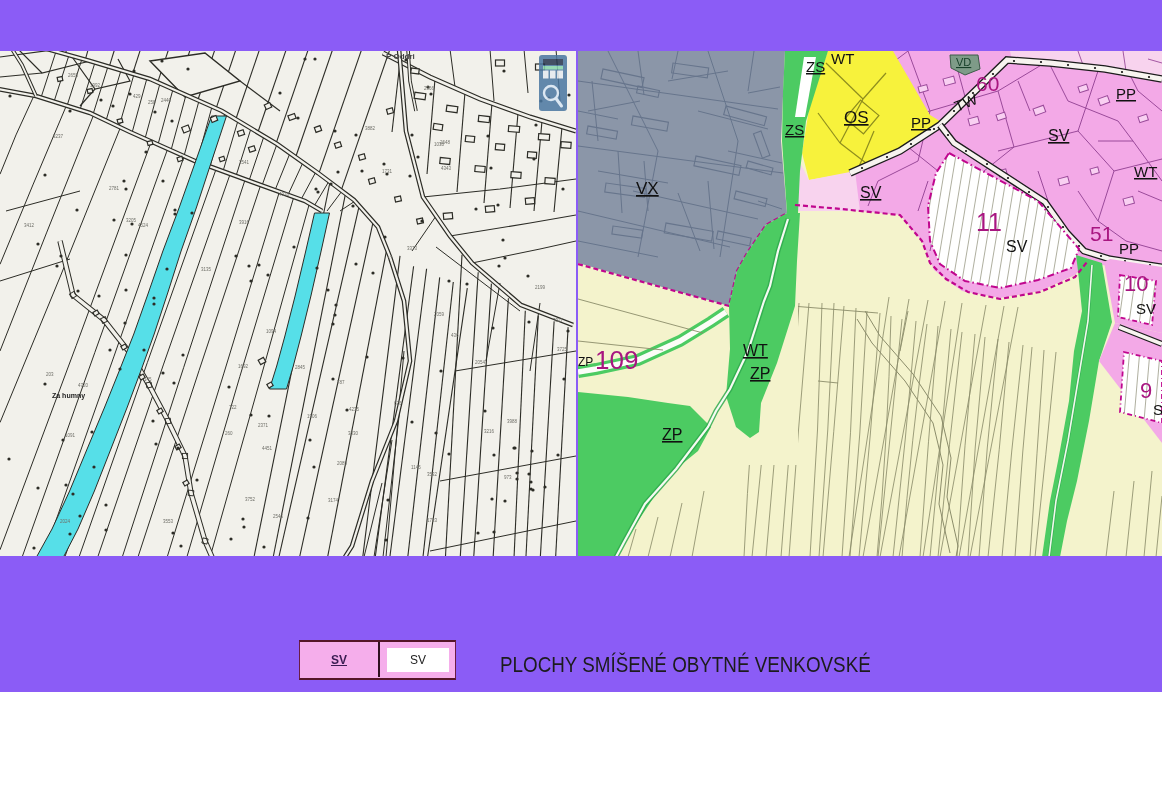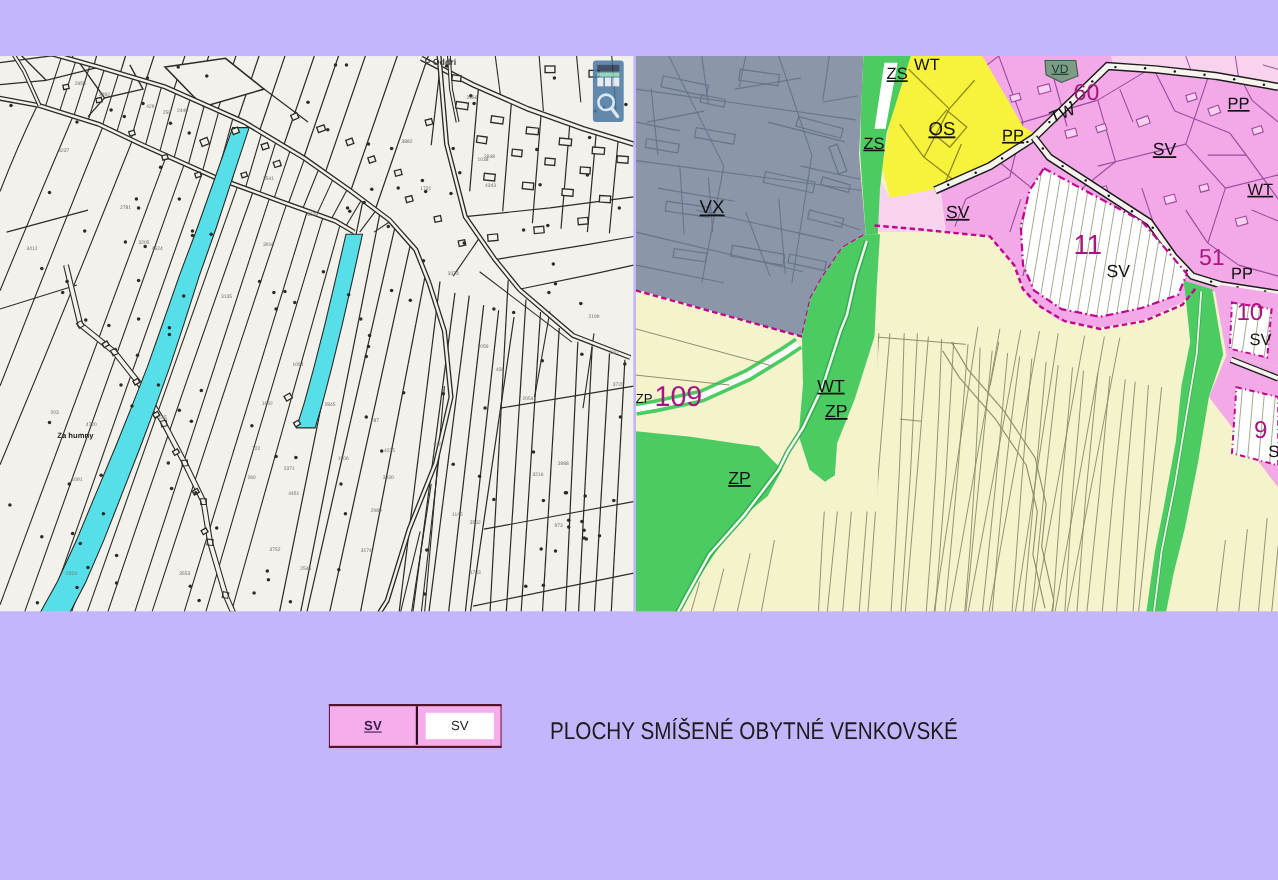--- a/index.html
+++ b/index.html
@@ -1,19 +1,19 @@
 <!DOCTYPE html>
 <html><head><meta charset="utf-8">
 <style>
 html,body{margin:0;padding:0;background:#fff;width:1162px;height:800px;overflow:hidden;}
 *{box-sizing:border-box;}
 </style></head>
 <body>
 
-<div style="position:relative;width:1162px;height:800px;background:#c4b5fd;">
+<div style="position:relative;width:1162px;height:692px;background:#8b5cf6;">
 
 <svg width="576" height="505" viewBox="0 0 576 505" style="position:absolute;left:0;top:51px" xmlns="http://www.w3.org/2000/svg">
 <rect x="0" y="0" width="576" height="505" fill="#f2f1eb"></rect>
 
 <path d="M66.6,-2 L65.5,3.1" fill="none" stroke="#2c2c26" stroke-width="1.1"></path>
       <path d="M88.3,-2 L85.3,8.7" fill="none" stroke="#2c2c26" stroke-width="1.1"></path>
       <path d="M114.7,-2 L109.2,15.8" fill="none" stroke="#2c2c26" stroke-width="1.1"></path>
       <path d="M140.6,-2 L132.6,22.8" fill="none" stroke="#2c2c26" stroke-width="1.1"></path>
       <path d="M168.7,-2 L157.7,31.4" fill="none" stroke="#2c2c26" stroke-width="1.1"></path>
       <path d="M190.4,-2 L176.4,39.8" fill="none" stroke="#2c2c26" stroke-width="1.1"></path>

